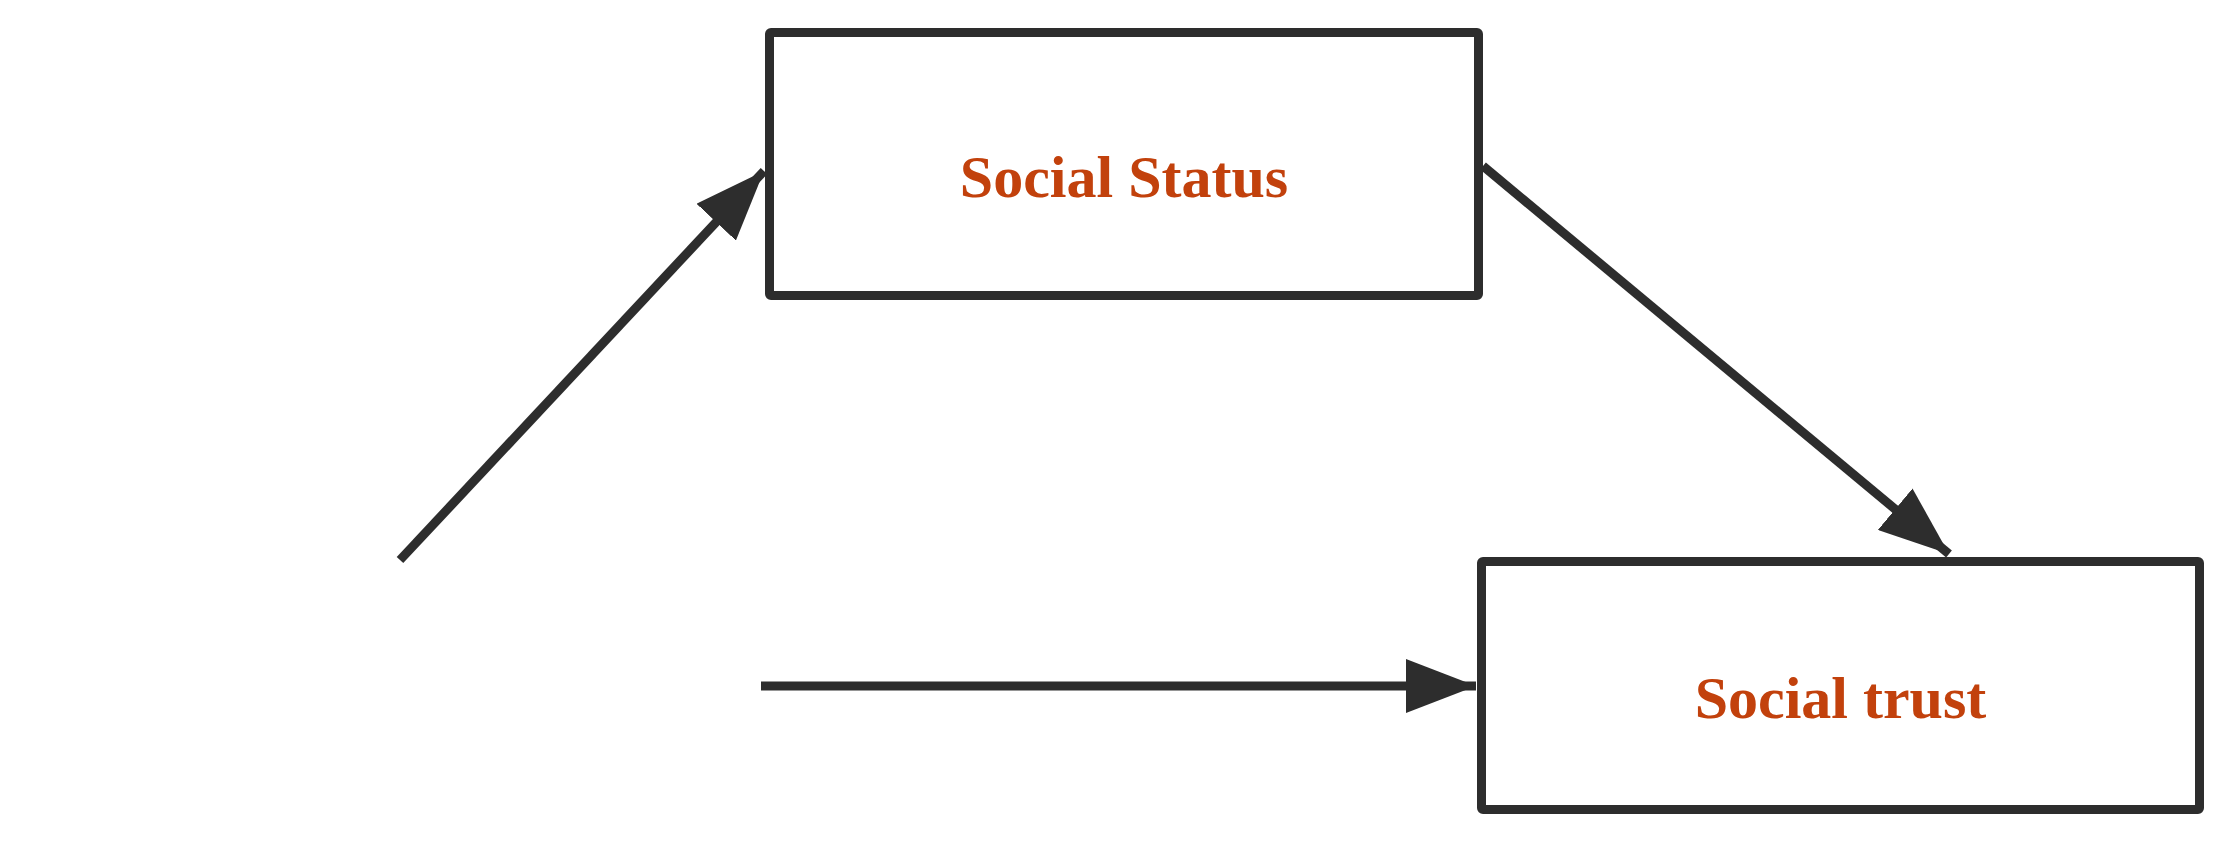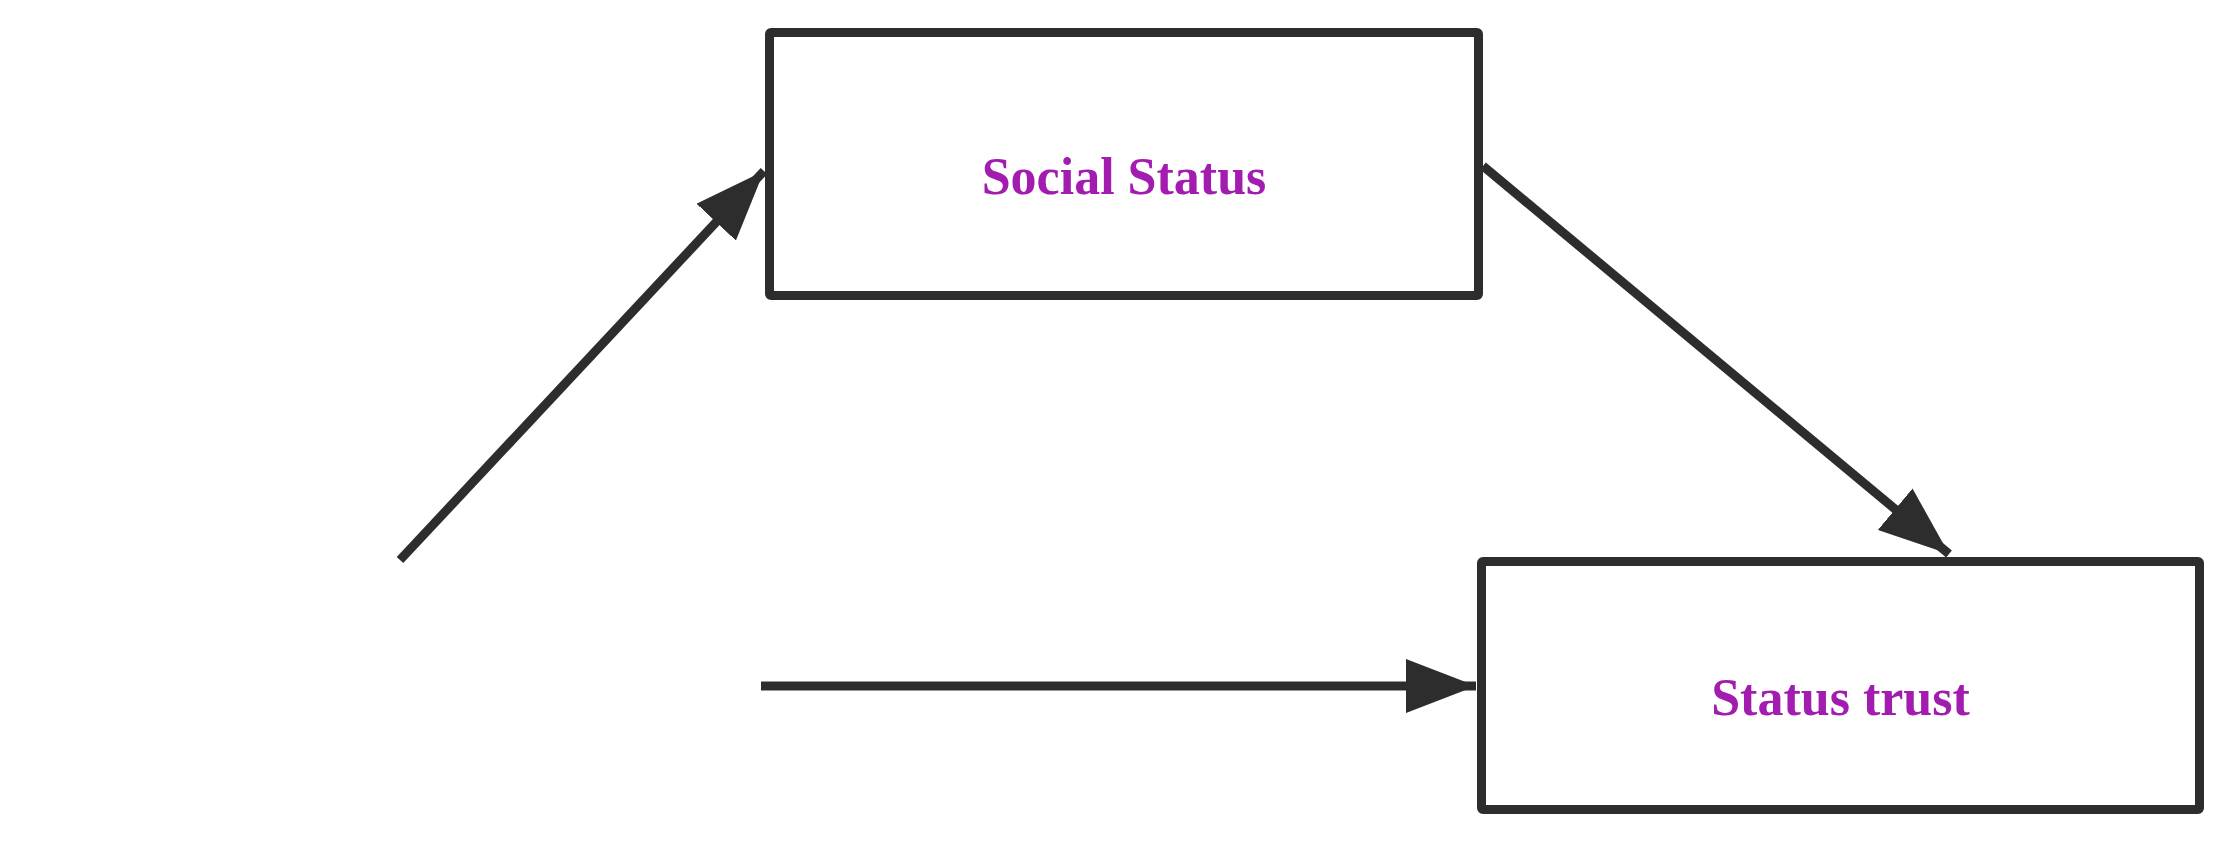--- a/index.html
+++ b/index.html
@@ -33,23 +33,23 @@
     box-sizing: border-box;
     background: #ffffff;
     border: 9px solid #2d2d2d;
     border-radius: 6px;
     display: flex;
     align-items: center;
     justify-content: center;
   }
   .node-label {
     font-weight: bold;
-    font-size: 52px;
+    font-size: 60px;
     line-height: 1;
-    color: #a21caf;
+    color: #c2410c;
     white-space: nowrap;
     text-align: center;
     margin-top: 25px;
   }
   .node-social-status        { left: 765px;  top: 28px;  width: 718px; height: 272px; }
   .node-children-fertility   { left: 22px;   top: 557px; width: 740px; height: 257px; }
   .node-social-trust         { left: 1477px; top: 557px; width: 727px; height: 257px; }
 </style>
 </head>
 <body>
@@ -69,16 +69,16 @@
 
     <line class="edge-line" x1="761" y1="686" x2="1476" y2="686" marker-end="url(#arrowhead)"></line>
   </svg>
 
   <div class="node node-social-status">
     <span class="node-label">Social Status</span>
   </div>
 
 
   <div class="node node-social-trust">
-    <span class="node-label">Status trust</span>
+    <span class="node-label">Social trust</span>
   </div>
 
 </div>
 
 </body></html>

